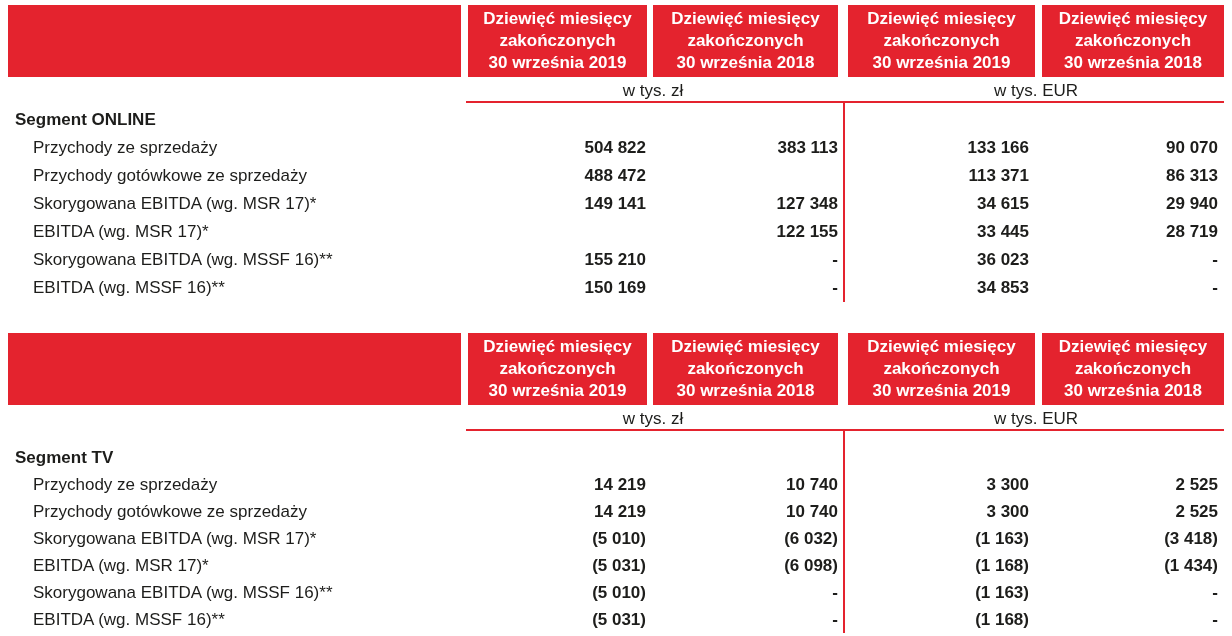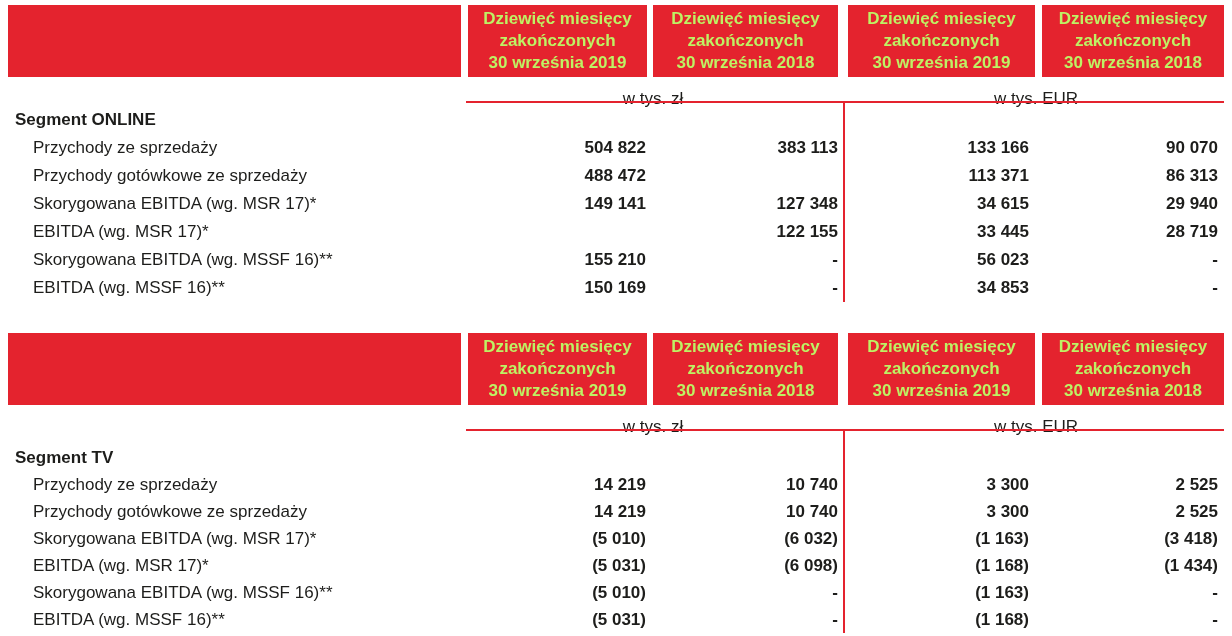--- a/index.html
+++ b/index.html
@@ -21,21 +21,21 @@
 
   .grid {
     display: grid;
     grid-template-columns: 453px 7px 179px 6px 185px 10px 187px 7px 182px;
   }
 
   
   .hdr { height: 72px; }
   .hc {
     background: #e4232e;
-    color: #bef264;
+    color: #ffffff;
     font-size: 17px;
     line-height: 22px;
     font-weight: 700;
     text-align: center;
     white-space: pre-line;
     display: flex;
     align-items: center;
     justify-content: center;
     height: 72px;
   }
@@ -43,21 +43,21 @@
   .p3 { grid-column: 3; }
   .p5 { grid-column: 5; }
   .p7 { grid-column: 7; }
   .p9 { grid-column: 9; }
 
   
   .units { position: relative; height: 26px; }
   .unit {
     font-size: 17px;
     text-align: center;
-    padding-top: 12px;
+    padding-top: 4px;
   }
   .upln { grid-column: 3 / 6; }
   .ueur { grid-column: 7 / 10; }
   .underline {
     position: absolute;
     left: 458px; right: 0; bottom: 0;
     height: 2px;
     background: #e4232e;
   }
 
@@ -150,21 +150,21 @@
     <div class="row grid">
       <div class="lbl">EBITDA (wg. MSR 17)*</div>
       <div class="val v2">122 155</div>
       <div class="val v3">33 445</div>
       <div class="val v4">28 719</div>
     </div>
     <div class="row grid">
       <div class="lbl">Skorygowana EBITDA (wg. MSSF 16)**</div>
       <div class="val v1">155 210</div>
       <div class="val v2">-</div>
-      <div class="val v3">56 023</div>
+      <div class="val v3">36 023</div>
       <div class="val v4">-</div>
     </div>
     <div class="row grid">
       <div class="lbl">EBITDA (wg. MSSF 16)**</div>
       <div class="val v1">150 169</div>
       <div class="val v2">-</div>
       <div class="val v3">34 853</div>
       <div class="val v4">-</div>
     </div>
   </div>

